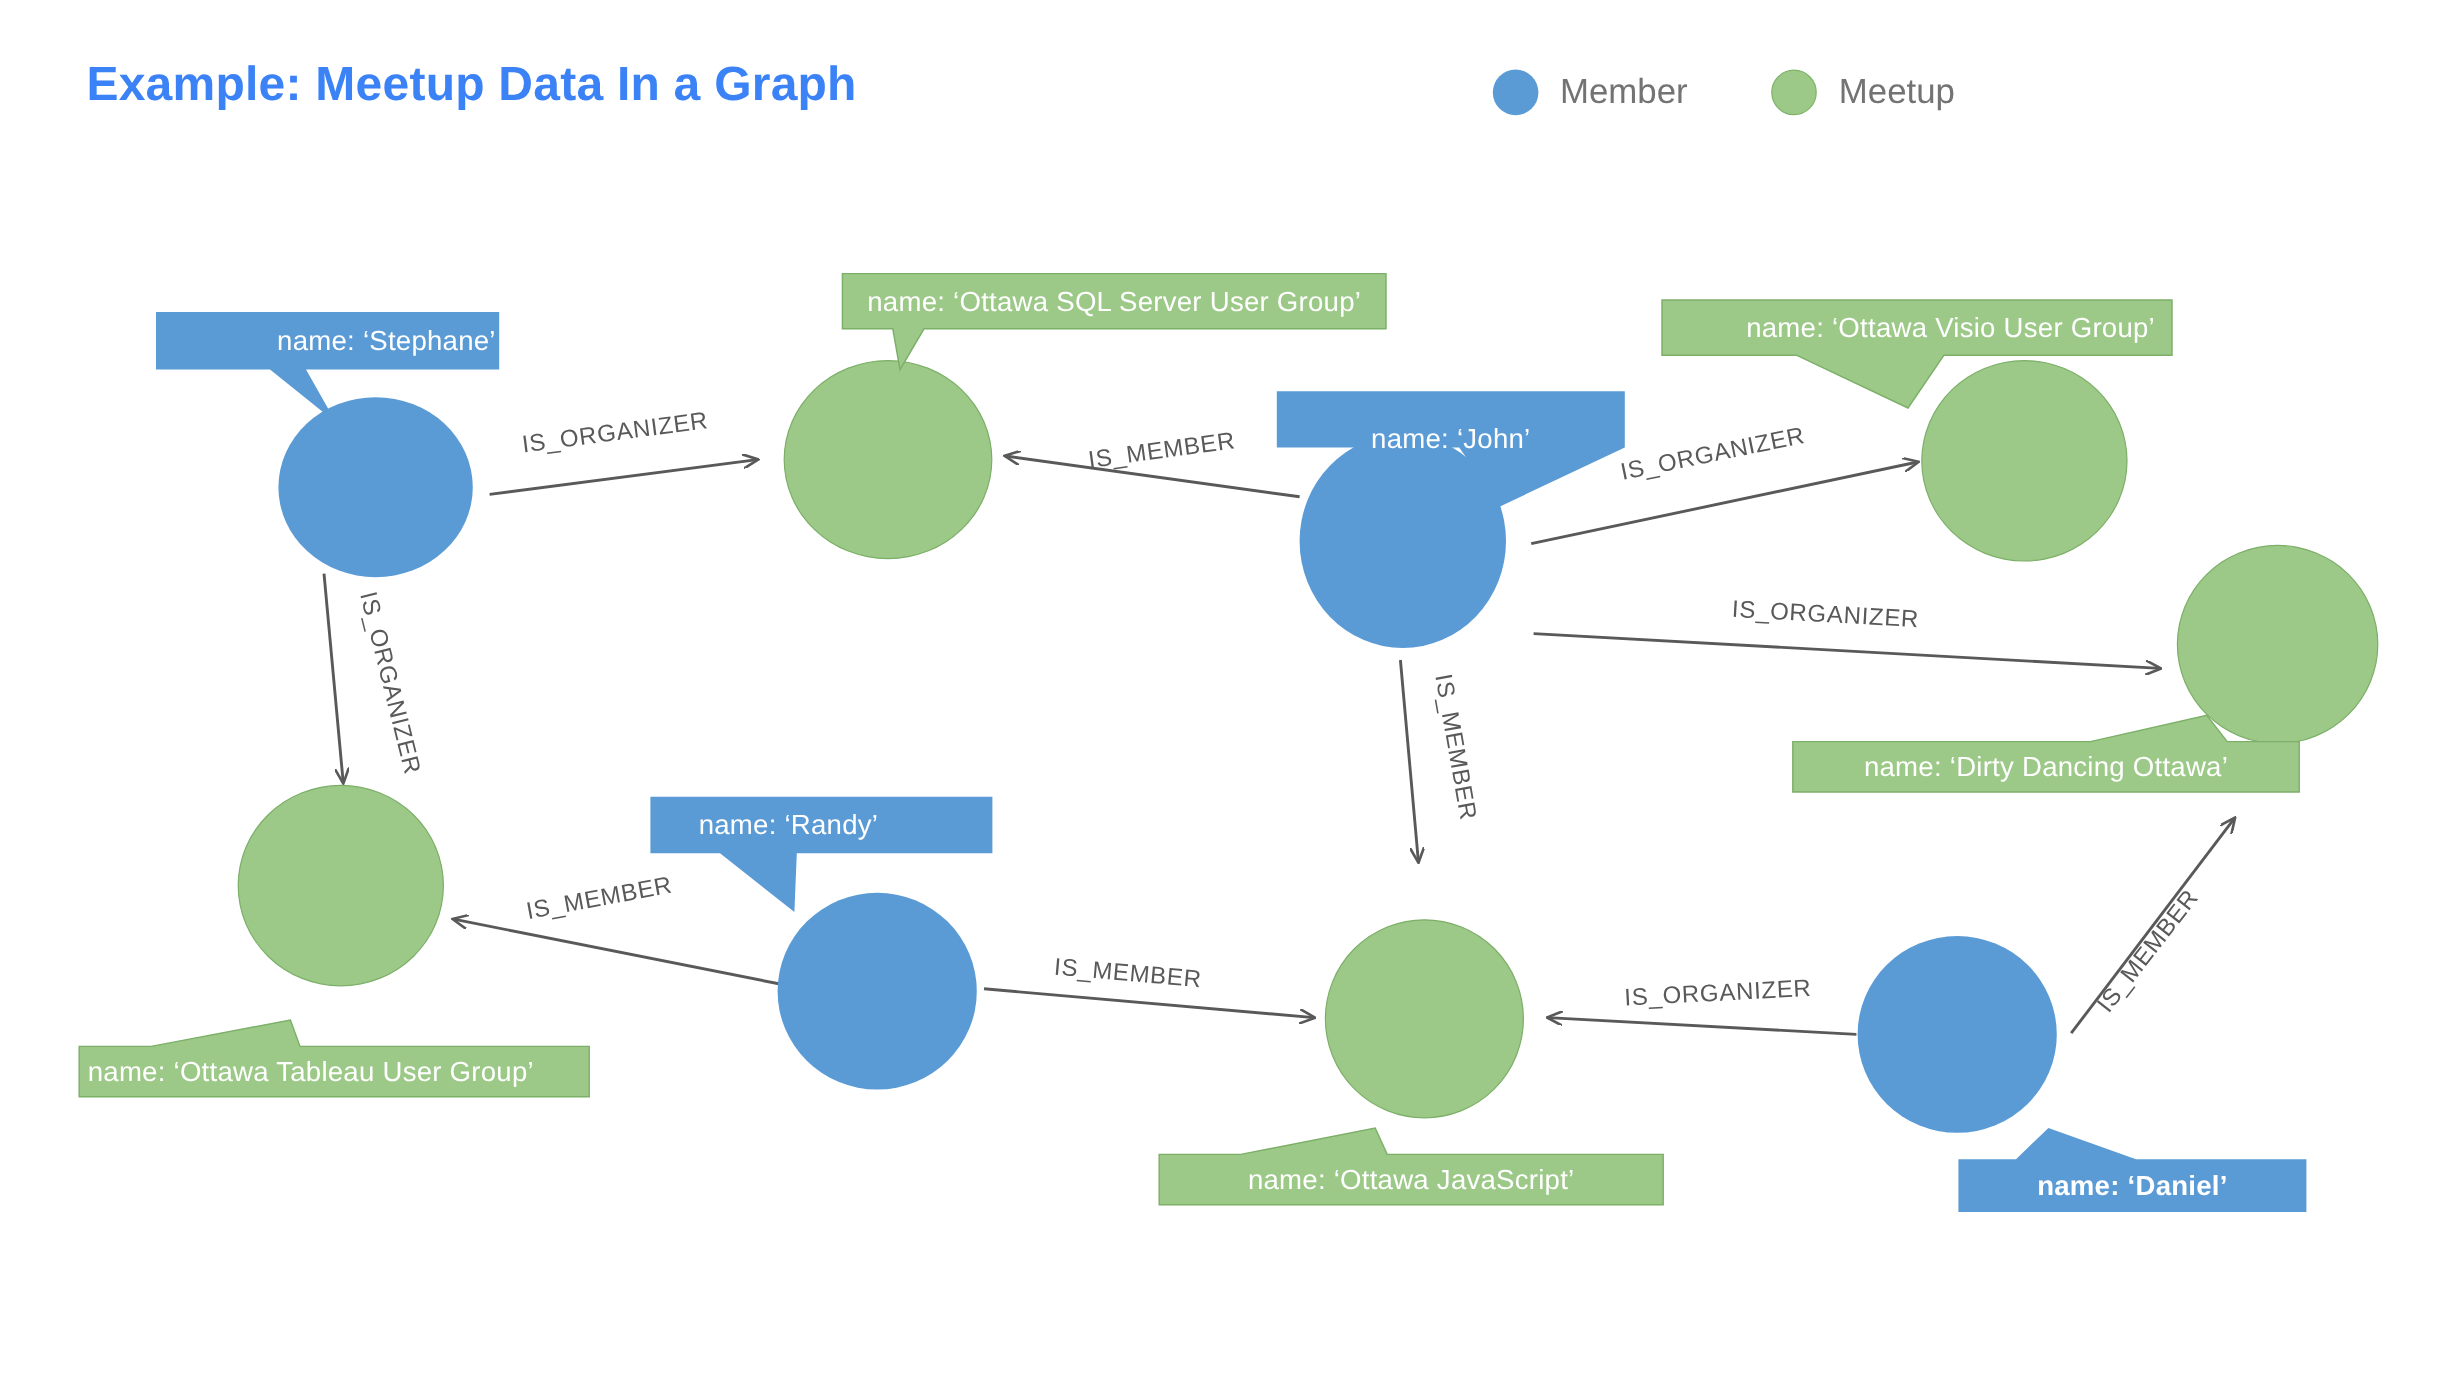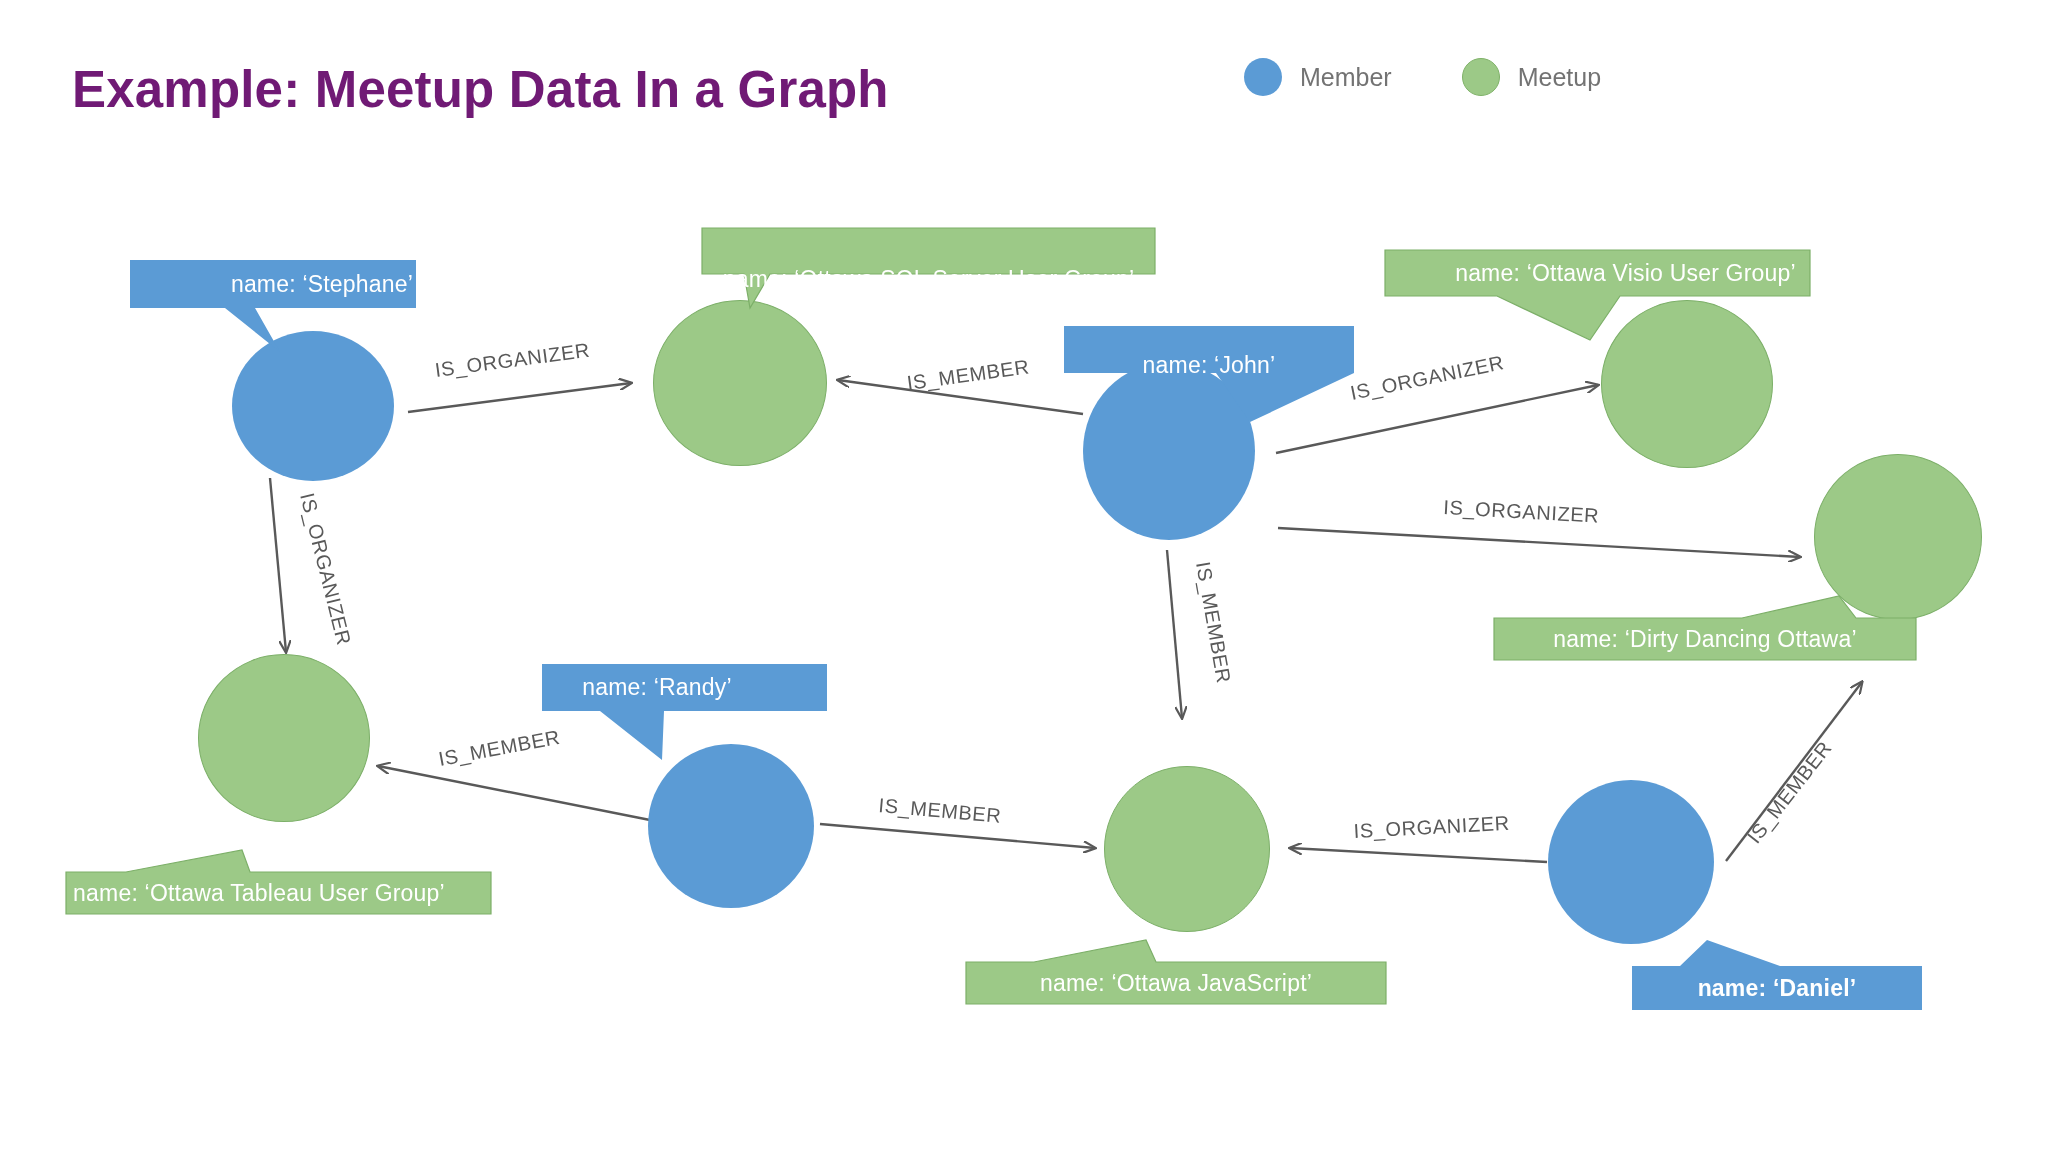--- a/index.html
+++ b/index.html
@@ -5,32 +5,32 @@
   html,body{margin:0;padding:0;background:#ffffff;}
   body{
     width:2048px;height:1152px;overflow:hidden;
     font-family:"Liberation Sans","DejaVu Sans",sans-serif;
     position:relative;
   }
   #stage{position:absolute;left:0;top:0;width:2048px;height:1152px;background:#fff;}
 
   
   .title{
-    position:absolute;left:72px;top:60px;
-    font-size:51px;font-weight:bold;color:#701a75;
+    position:absolute;left:72px;top:48px;
+    font-size:40px;font-weight:bold;color:#3b82f6;
     letter-spacing:0.2px;white-space:nowrap;
   }
 
   
   .legend{position:absolute;left:1244px;top:58px;display:flex;align-items:center;gap:0;}
   .legend-item{display:flex;align-items:center;margin-right:70px;}
   .legend-dot{width:38px;height:38px;border-radius:50%;margin-right:18px;}
   .legend-dot.member{background:#5B9BD5;}
   .legend-dot.meetup{background:#9CC987;border:1px solid #7fb268;box-sizing:border-box;}
-  .legend-label{font-size:25px;color:#737373;white-space:nowrap;}
+  .legend-label{font-size:29px;color:#737373;white-space:nowrap;}
 
   
   svg.edges{position:absolute;left:0;top:0;width:2048px;height:1152px;overflow:visible;}
   .edge-line{stroke:#595959;stroke-width:2.4;fill:none;}
   .edge-label{font-family:"Liberation Sans","DejaVu Sans",sans-serif;font-size:20px;fill:#595959;letter-spacing:0.6px;}
 
   
   .node{position:absolute;border-radius:50%;box-sizing:border-box;}
   .node.member{background:#5B9BD5;}
   .node.meetup{background:#9CC987;border:1.5px solid #7CAF68;}
@@ -142,21 +142,21 @@
     <svg width="286" height="92" viewBox="0 0 286 92">
       <path d="M0,0 H286 V48 H125 L150,92 L95,48 H0 Z" fill="#5B9BD5"></path>
     </svg>
     <div class="ctext" style="left:0;top:0;width:344px;height:48px;padding-left:20px;">name: ‘Stephane’</div>
   </div>
 
   <div class="callout" style="left:702px;top:228px;width:453px;height:80px;">
     <svg width="453" height="80" viewBox="0 0 453 80">
       <path d="M0,0 H453 V46 H68 L48,80 L42,46 H0 Z" fill="#9CC987" stroke="#7CAF68" stroke-width="1.2"></path>
     </svg>
-    <div class="ctext" style="left:0;top:0;width:453px;height:46px;margin-top:28px;">name: ‘Ottawa SQL Server User Group’</div>
+    <div class="ctext" style="left:0;top:0;width:453px;height:46px;">name: ‘Ottawa SQL Server User Group’</div>
   </div>
 
   <div class="callout" style="left:1064px;top:326px;width:290px;height:96px;">
     <svg width="290" height="96" viewBox="0 0 290 96">
       <path d="M0,0 H290 V47 L186,96 L152,47 H0 Z" fill="#5B9BD5"></path>
     </svg>
     <div class="ctext" style="left:0;top:16px;width:290px;height:47px;">name: ‘John’</div>
   </div>
 
   <div class="callout" style="left:1385px;top:250px;width:425px;height:90px;">

